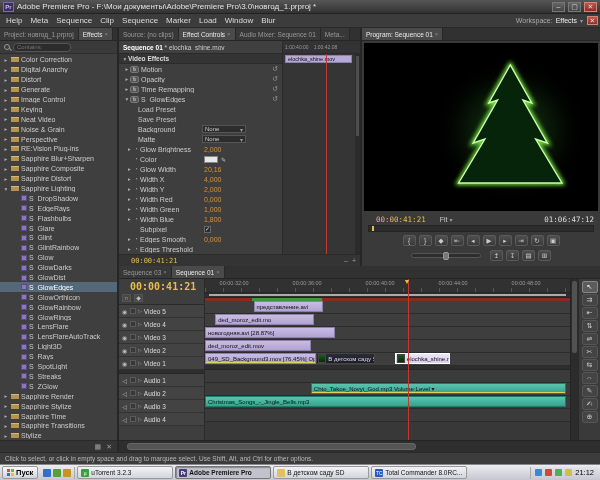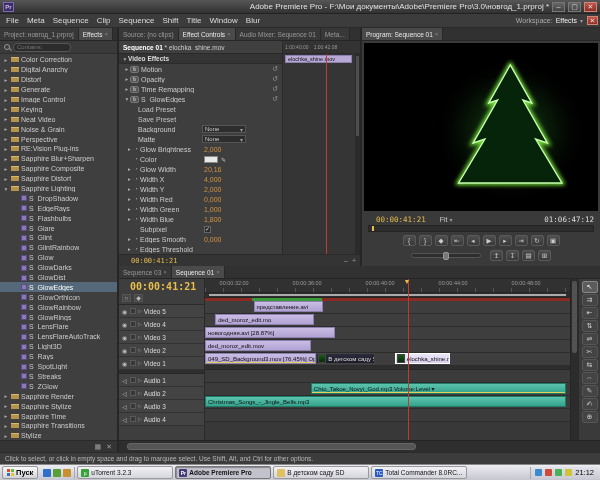--- a/index.html
+++ b/index.html
@@ -2,21 +2,21 @@
 <html><head>
 <meta charset="utf-8">
 <style>
 *{margin:0;padding:0;box-sizing:border-box;font-family:"Liberation Sans","DejaVu Sans",sans-serif;}
 html,body{width:600px;height:480px;background:#222;overflow:hidden;}
 .app{position:relative;width:600px;height:480px;display:flex;flex-direction:column;background:#3c3c3c;overflow:hidden;color:#c8c8c8;}
 
 
 .titlebar{height:14px;flex:0 0 14px;background:linear-gradient(#565656,#323232);display:flex;align-items:center;gap:3px;padding:0 3px;border-bottom:1px solid #222;}
 .appicon{width:11px;height:10px;flex:0 0 11px;background:#3d2f63;border:1px solid #7a68b0;color:#cdbdf0;font-size:6px;line-height:8px;text-align:center;font-weight:bold;}
-.title-text{flex:1;font-size:8px;color:#e2e2e2;white-space:nowrap;overflow:hidden;text-align:right;}
+.title-text{flex:1;font-size:8px;color:#e2e2e2;white-space:nowrap;overflow:hidden;}
 .winbtn{width:13px;height:10px;flex:0 0 13px;background:linear-gradient(#666,#444);border:1px solid #777;color:#ddd;font-size:7px;line-height:8px;text-align:center;}
 .winbtn.close{background:linear-gradient(#c4534a,#8e2e26);border-color:#c87;}
 .winbtn.small{width:11px;flex:0 0 11px;height:9px;line-height:7px;}
 .menubar{height:14px;flex:0 0 14px;background:#3c3c3c;border-bottom:1px solid #2a2a2a;display:flex;align-items:center;padding:0 2px;}
 .menu-item{font-size:8px;color:#ddd;padding:1px 4px;}
 .workspace{margin-left:auto;display:flex;align-items:center;gap:3px;font-size:7px;color:#aaa;padding-right:4px;}
 .ws-val{color:#eee;}
 .chev{font-size:6px;color:#999;}
 
 
@@ -169,27 +169,27 @@
   <div class="titlebar">
     <span class="appicon">Pr</span>
     <span class="title-text">Adobe Premiere Pro - F:\Мои документы\Adobe\Premiere Pro\3.0\новгод_1.prproj *</span>
     <span class="winbtn">–</span>
     <span class="winbtn">▢</span>
     <span class="winbtn close">✕</span>
   </div>
 
   <div class="menubar">
     <span id="menu-items" style="display:flex">
-        <span class="menu-item">File</span>
+        <span class="menu-item">Help</span>
         <span class="menu-item">Meta</span>
         <span class="menu-item">Sequence</span>
         <span class="menu-item">Clip</span>
         <span class="menu-item">Sequence</span>
-        <span class="menu-item">Shift</span>
-        <span class="menu-item">Title</span>
+        <span class="menu-item">Marker</span>
+        <span class="menu-item">Load</span>
         <span class="menu-item">Window</span>
         <span class="menu-item">Blur</span>
       </span>
     <span class="workspace">
       <span>Workspace:</span>
       <span class="ws-val">Effects</span>
       <span class="chev">▾</span>
     </span>
     <span class="winbtn close small">✕</span>
   </div>

